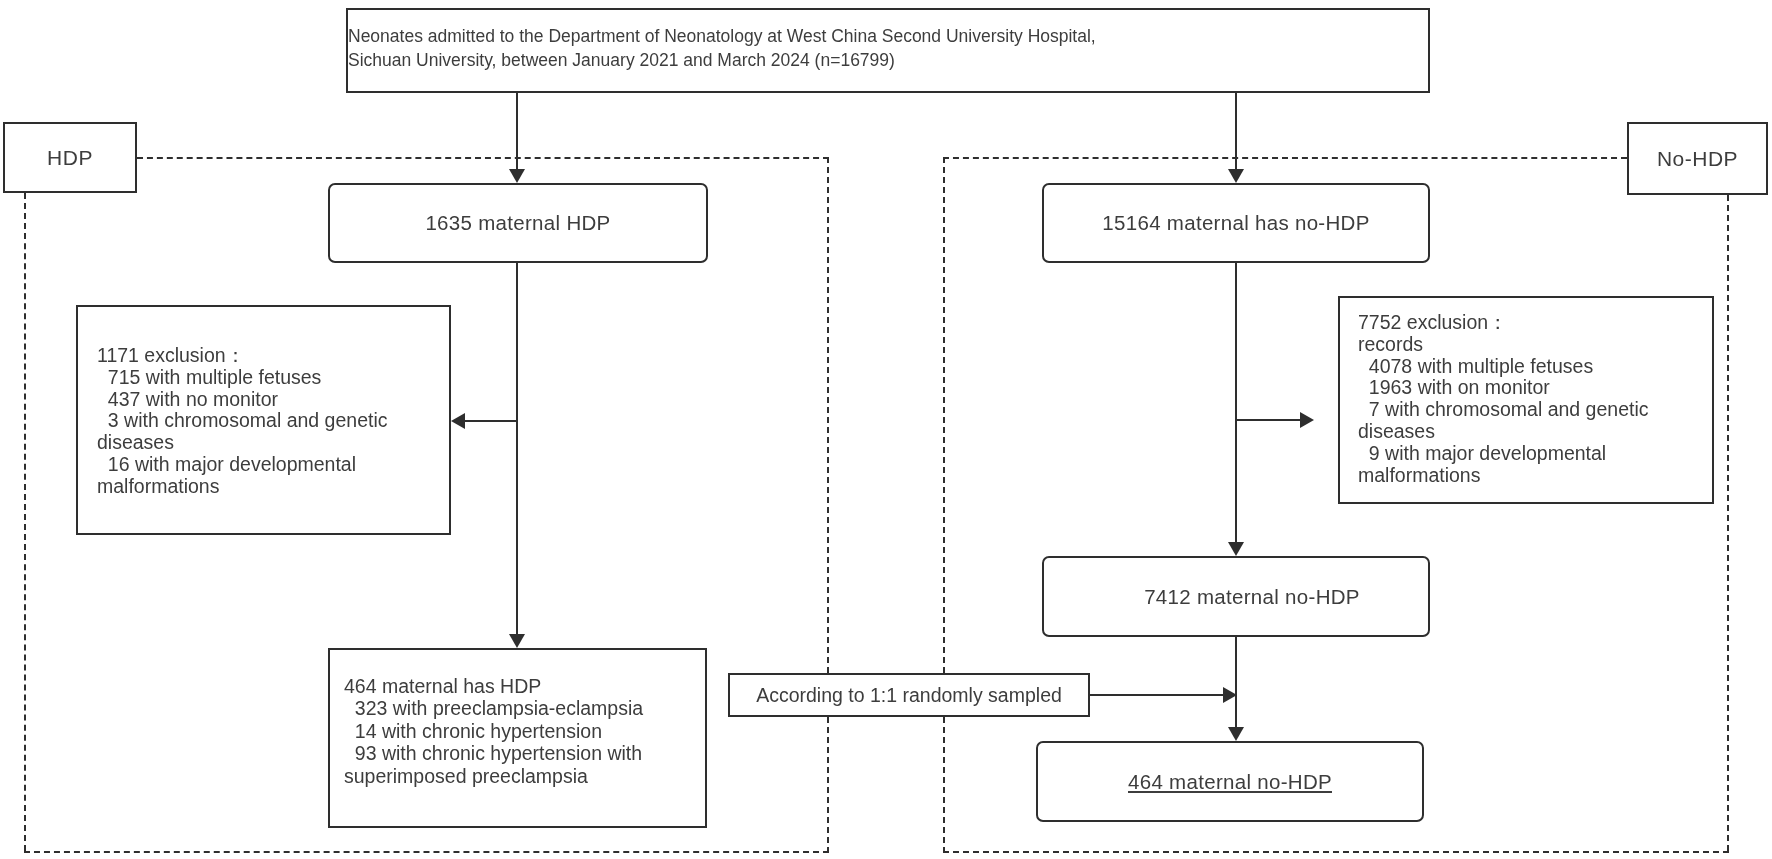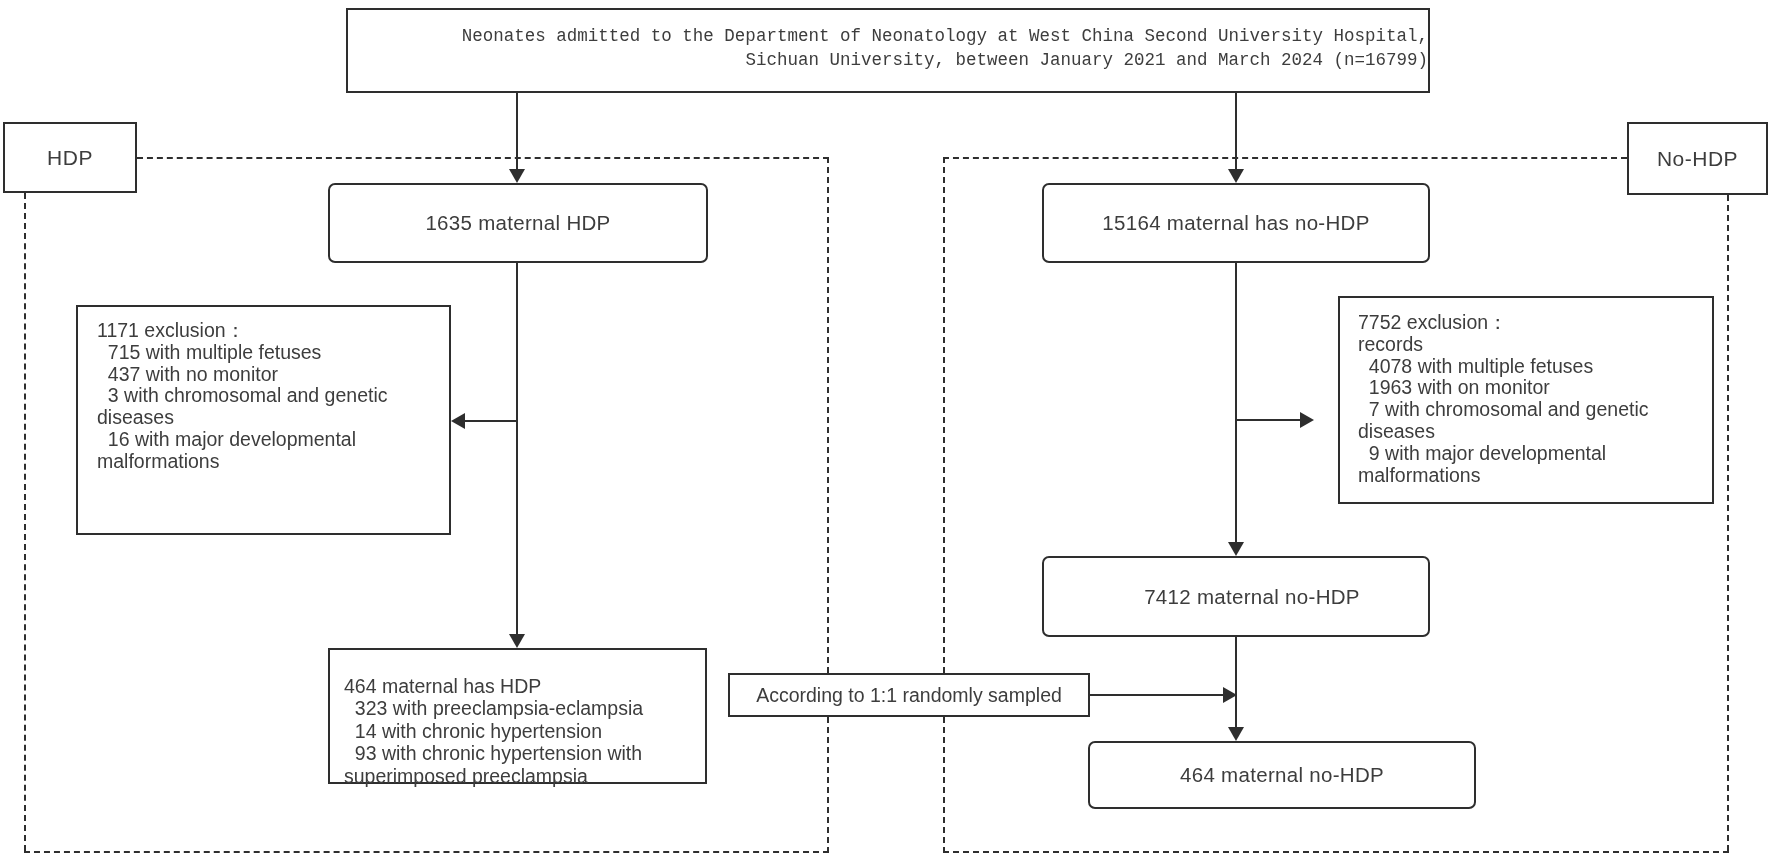--- a/index.html
+++ b/index.html
@@ -21,21 +21,21 @@
     background:var(--bg);
     border:2px solid var(--line);
     box-sizing:border-box;
   }
   .center{
     display:flex;align-items:center;justify-content:center;
     text-align:center;
   }
   .single{font-size:20.5px;letter-spacing:0.3px;border-radius:7px;}
   .label-box{font-size:21px;letter-spacing:0.5px;}
-  .title-box{font-size:17.5px;line-height:24px;padding-top:14px;text-align:right;box-sizing:border-box;font-family:Liberation Mono, monospace;}
+  .title-box{font-size:17.5px;line-height:24px;padding-top:14px;text-align:left;box-sizing:border-box;}
   .multi{font-size:19.5px;line-height:21.8px;box-sizing:border-box;}
   .multi .tline{white-space:pre;}
   .vline,.hline{position:absolute;background:var(--line);}
   .vline{width:2px;}
   .hline{height:2px;}
   .dash-h{position:absolute;height:0;border-top:2px dashed var(--line);}
   .dash-v{position:absolute;width:0;border-left:2px dashed var(--line);}
   .ah{position:absolute;width:0;height:0;}
   .ah-down{border-left:8px solid transparent;border-right:8px solid transparent;border-top:14px solid var(--line);}
   .ah-left{border-top:8px solid transparent;border-bottom:8px solid transparent;border-right:14px solid var(--line);}
@@ -86,21 +86,21 @@
     </div>
 
   <div class="box center label-box" style="left:3px;top:122px;width:134px;height:71px;">HDP</div>
 
   <div class="box center label-box" style="left:1627px;top:122px;width:141px;height:73px;">No-HDP</div>
 
   <div class="box center single" style="left:328px;top:183px;width:380px;height:80px;">1635 maternal HDP</div>
 
   <div class="box center single" style="left:1042px;top:183px;width:388px;height:80px;">15164 maternal has no-HDP</div>
 
-  <div class="box multi" style="left:76px;top:305px;width:375px;height:230px;padding:13px 8px 0 19px;">
+  <div class="box multi" style="left:76px;top:305px;width:375px;height:230px;padding:38px 8px 0 19px;">
       <div class="tline">1171 exclusion：</div>
       <div class="tline">  715 with multiple fetuses</div>
       <div class="tline">  437 with no monitor</div>
       <div class="tline">  3 with chromosomal and genetic</div>
       <div class="tline">diseases</div>
       <div class="tline">  16 with major developmental</div>
       <div class="tline">malformations</div>
     </div>
 
   <div class="box multi" style="left:1314px;top:296px;width:376px;height:208px;padding:14px 8px 0 18px;margin-left:24px;">
@@ -109,25 +109,25 @@
       <div class="tline">  4078 with multiple fetuses</div>
       <div class="tline">  1963 with on monitor</div>
       <div class="tline">  7 with chromosomal and genetic</div>
       <div class="tline">diseases</div>
       <div class="tline">  9 with major developmental</div>
       <div class="tline">malformations</div>
     </div>
 
   <div class="box center single" style="left:1042px;top:556px;width:388px;height:81px;padding-left:32px;">7412 maternal no-HDP</div>
 
-  <div class="box multi" style="left:328px;top:648px;width:379px;height:136px;padding:25px 6px 0 14px;line-height:22.4px;">
+  <div class="box multi" style="left:328px;top:648px;width:379px;height:180px;padding:25px 6px 0 14px;line-height:22.4px;">
       <div class="tline">464 maternal has HDP</div>
       <div class="tline">  323 with preeclampsia-eclampsia</div>
       <div class="tline">  14 with chronic hypertension</div>
       <div class="tline">  93 with chronic hypertension with</div>
       <div class="tline">superimposed preeclampsia</div>
     </div>
 
   <div class="box center" style="left:728px;top:673px;width:362px;height:44px;font-size:19.5px;">According to 1:1 randomly sampled</div>
 
-  <div class="box center single" style="left:1088px;top:741px;width:388px;height:68px;">464 maternal no-HDP</div>
+  <div class="box center single" style="left:1036px;top:741px;width:388px;height:81px;text-decoration:underline;">464 maternal no-HDP</div>
 
 </div>
 
 </body></html>

